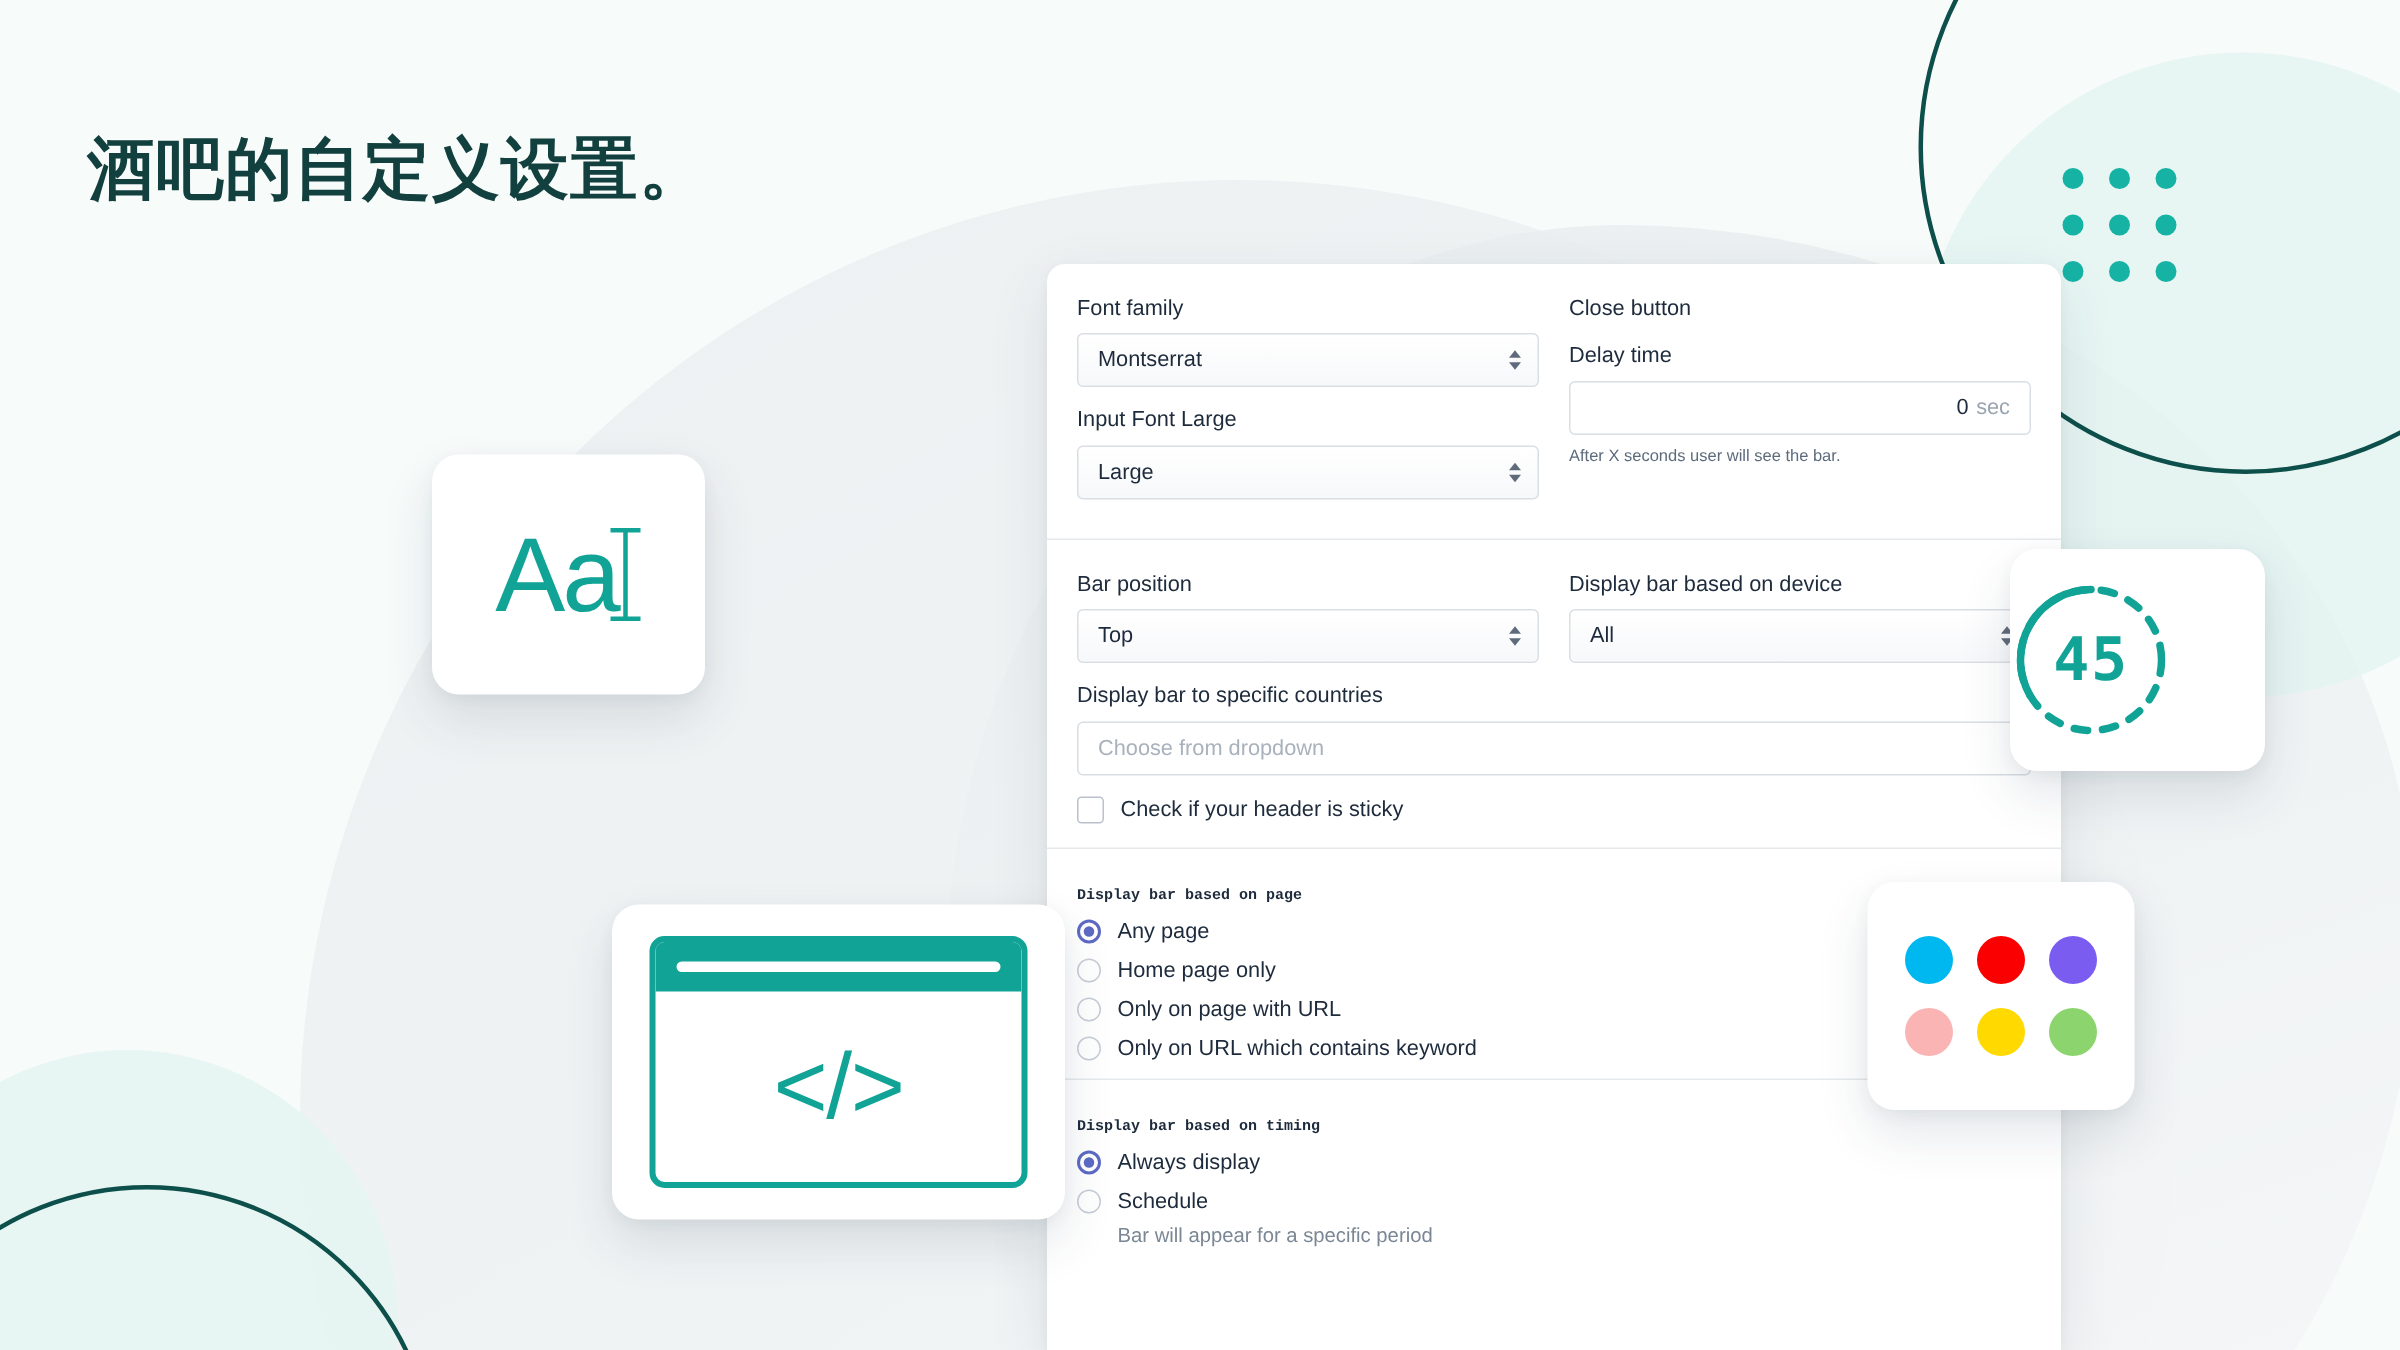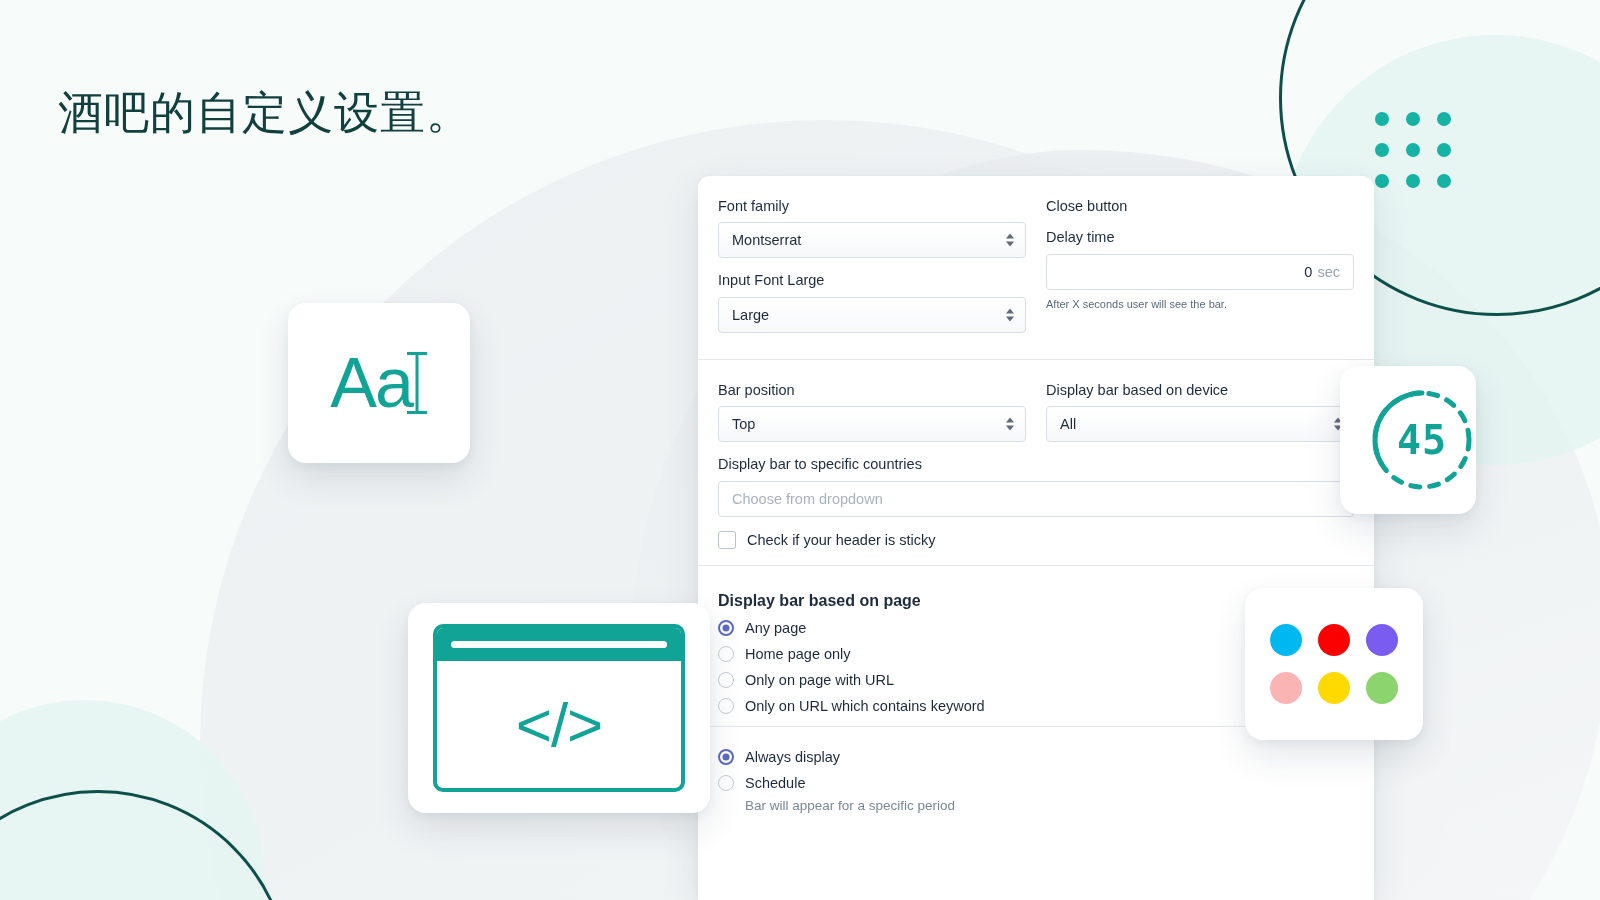--- a/index.html
+++ b/index.html
@@ -98,21 +98,21 @@
 
   
   .page-title {
     position: absolute;
     left: 58px;
     top: 55px;
     font-size: 45px;
     line-height: 1.25;
     letter-spacing: 1px;
     color: #12403e;
-    font-weight: 400;
+    font-weight: 700;
     white-space: nowrap;
   }
 
   
   .settings-panel {
     position: absolute;
     left: 698px;
     top: 176px;
     width: 676px;
     height: 724px;
@@ -208,24 +208,25 @@
     width: 16px; height: 16px;
     border: 1px solid #b9c2cc;
     border-radius: 3px;
     background: #fff;
     flex: none;
   }
   .check-label { font-size: 14.5px; color: #1e2b3c; }
 
   
   .group-title {
-    font-size: 16px;
+    font-size: 10px;
     font-weight: bold;
     color: #1e2b3c;
     margin: 4px 0 10px 0;
+    font-family: Liberation Mono, monospace;
   }
   .radio-row {
     display: flex;
     align-items: center;
     gap: 11px;
     margin-bottom: 10px;
   }
   .radio {
     width: 16px; height: 16px;
     border-radius: 50%;
@@ -338,22 +339,22 @@
     font-size: 62px;
     color: #11a396;
     font-family: "Liberation Sans", sans-serif;
     letter-spacing: -1px;
     line-height: 1;
     font-weight: 400;
   }
 
   .card-timer {
     left: 1340px; top: 366px;
-    width: 136px; height: 148px;
-    display: flex; align-items: center; justify-content: flex-end;
+    width: 170px; height: 148px;
+    display: flex; align-items: center; justify-content: flex-start;
   }
   .timer-svg { display: block; }
 
   .card-colors {
     left: 1245px; top: 588px;
     width: 178px; height: 152px;
     display: flex; align-items: center; justify-content: center;
   }
   .swatch-grid {
     display: grid;
@@ -498,20 +499,21 @@
     </div>
     <div class="radio-row">
       <span class="radio"></span>
       <span class="radio-label">Only on URL which contains keyword</span>
     </div>
   </div>
 
   <div class="divider"></div>
 
   <div class="panel-section pad-top">
+    <div class="group-title">Display bar based on timing</div>
 
     <div class="radio-row">
       <span class="radio checked"></span>
       <span class="radio-label">Always display</span>
     </div>
     <div class="radio-row">
       <span class="radio"></span>
       <span class="radio-label">Schedule</span>
     </div>
     <div class="group-helper">Bar will appear for a specific period</div>

